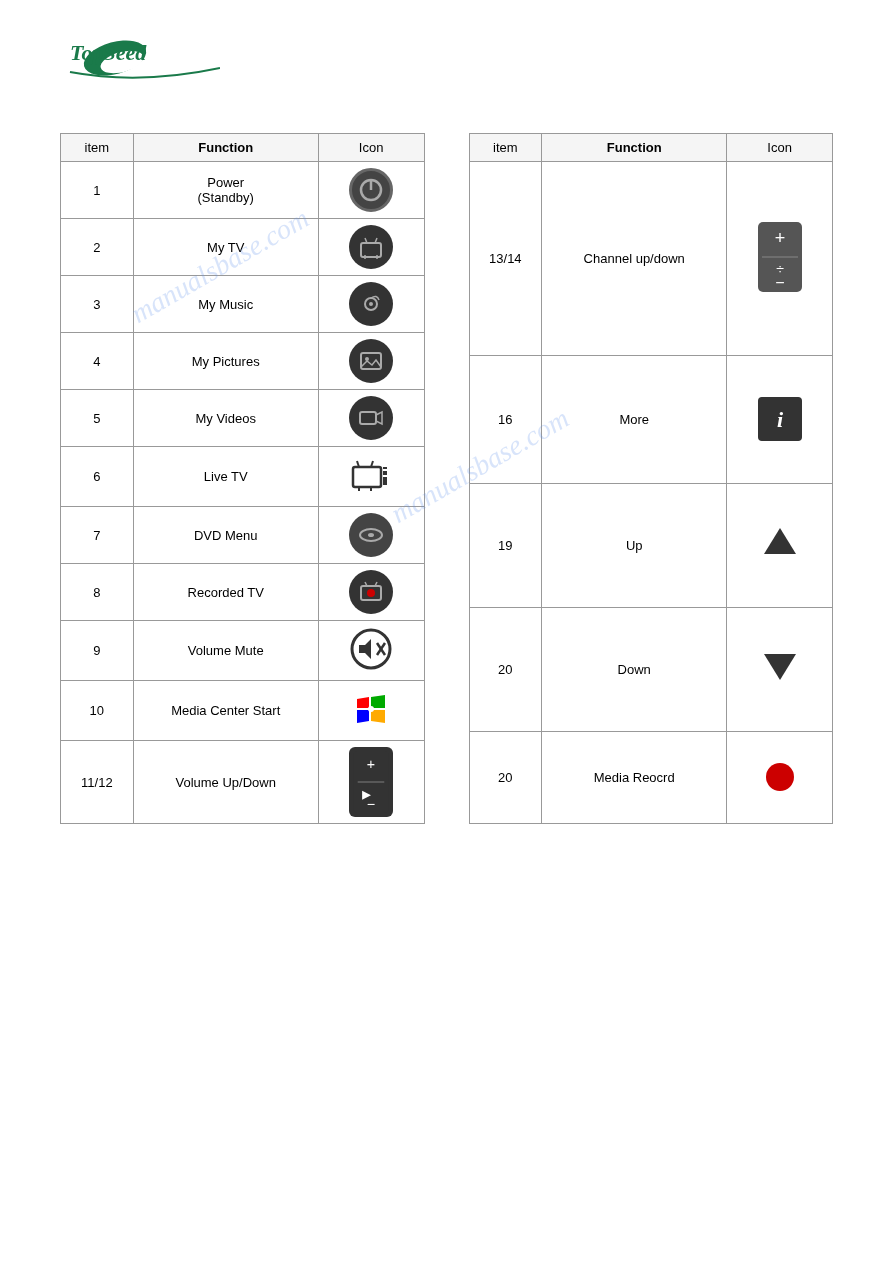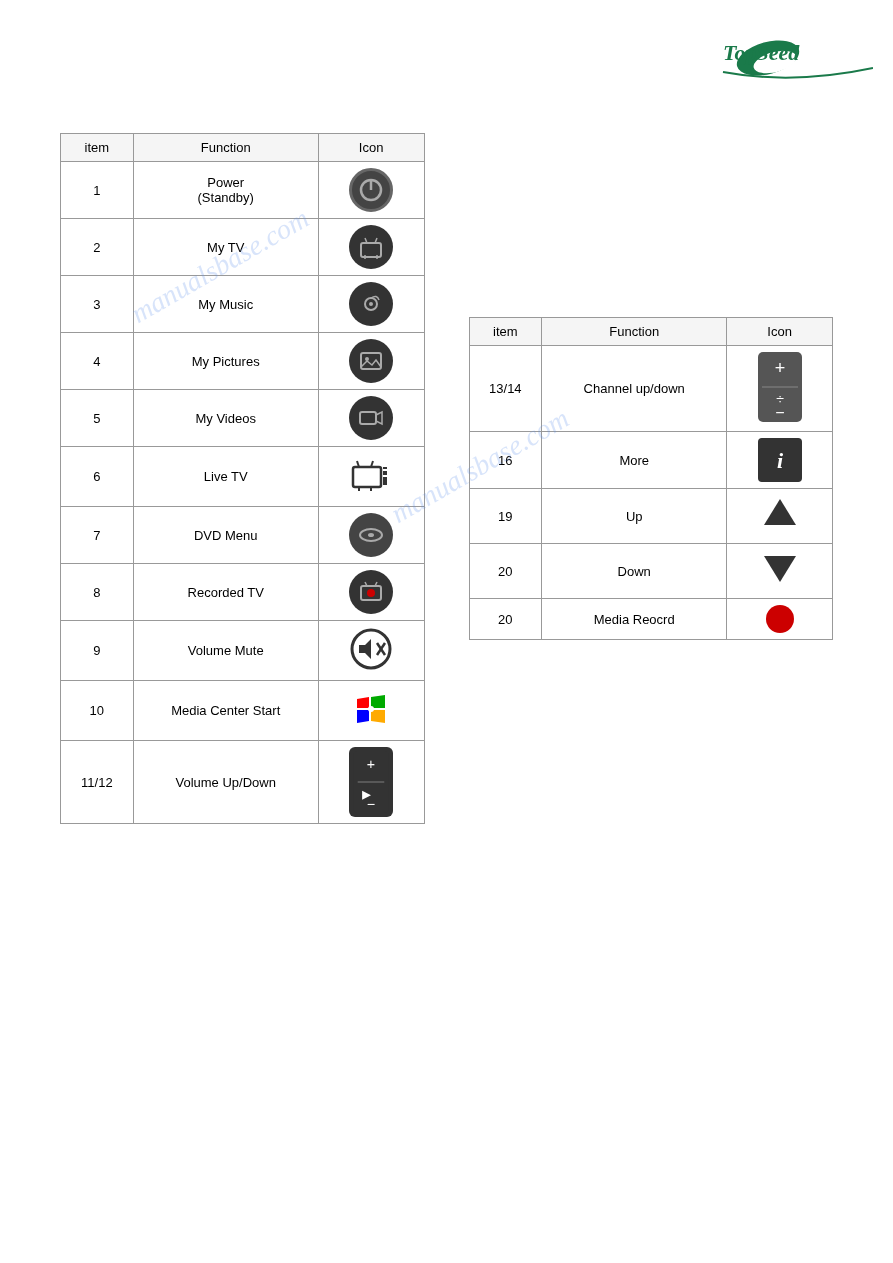--- a/index.html
+++ b/index.html
@@ -7,35 +7,33 @@
       background: #fff;
       font-family: Arial, sans-serif;
       font-size: 13px;
       width: 893px;
       min-height: 1263px;
       position: relative;
     }
 
     .logo-area {
       padding: 30px 60px 20px 60px;
-      text-align: right;
     }
 
     .logo {
       display: inline-block;
       position: relative;
       width: 120px;
       height: 55px;
     }
 
     .content-area {
       padding: 20px 60px;
       display: flex;
       gap: 44px;
-      align-items: center;
     }
 
     table {
       border-collapse: collapse;
       flex: 1;
     }
 
     th, td {
       border: 1px solid #999;
       text-align: center;
@@ -43,21 +41,21 @@
       vertical-align: middle;
     }
 
     th {
       background: #f5f5f5;
       font-weight: normal;
       font-size: 13px;
     }
 
     .item-col { width: 55px; }
-    .func-col { width: 140px; }
+    .func-col { width: 140px; font-weight: bold; }
     .icon-col { width: 80px; }
 
     .icon-wrapper {
       display: flex;
       justify-content: center;
       align-items: center;
     }
 
     
     .icon-circle {

